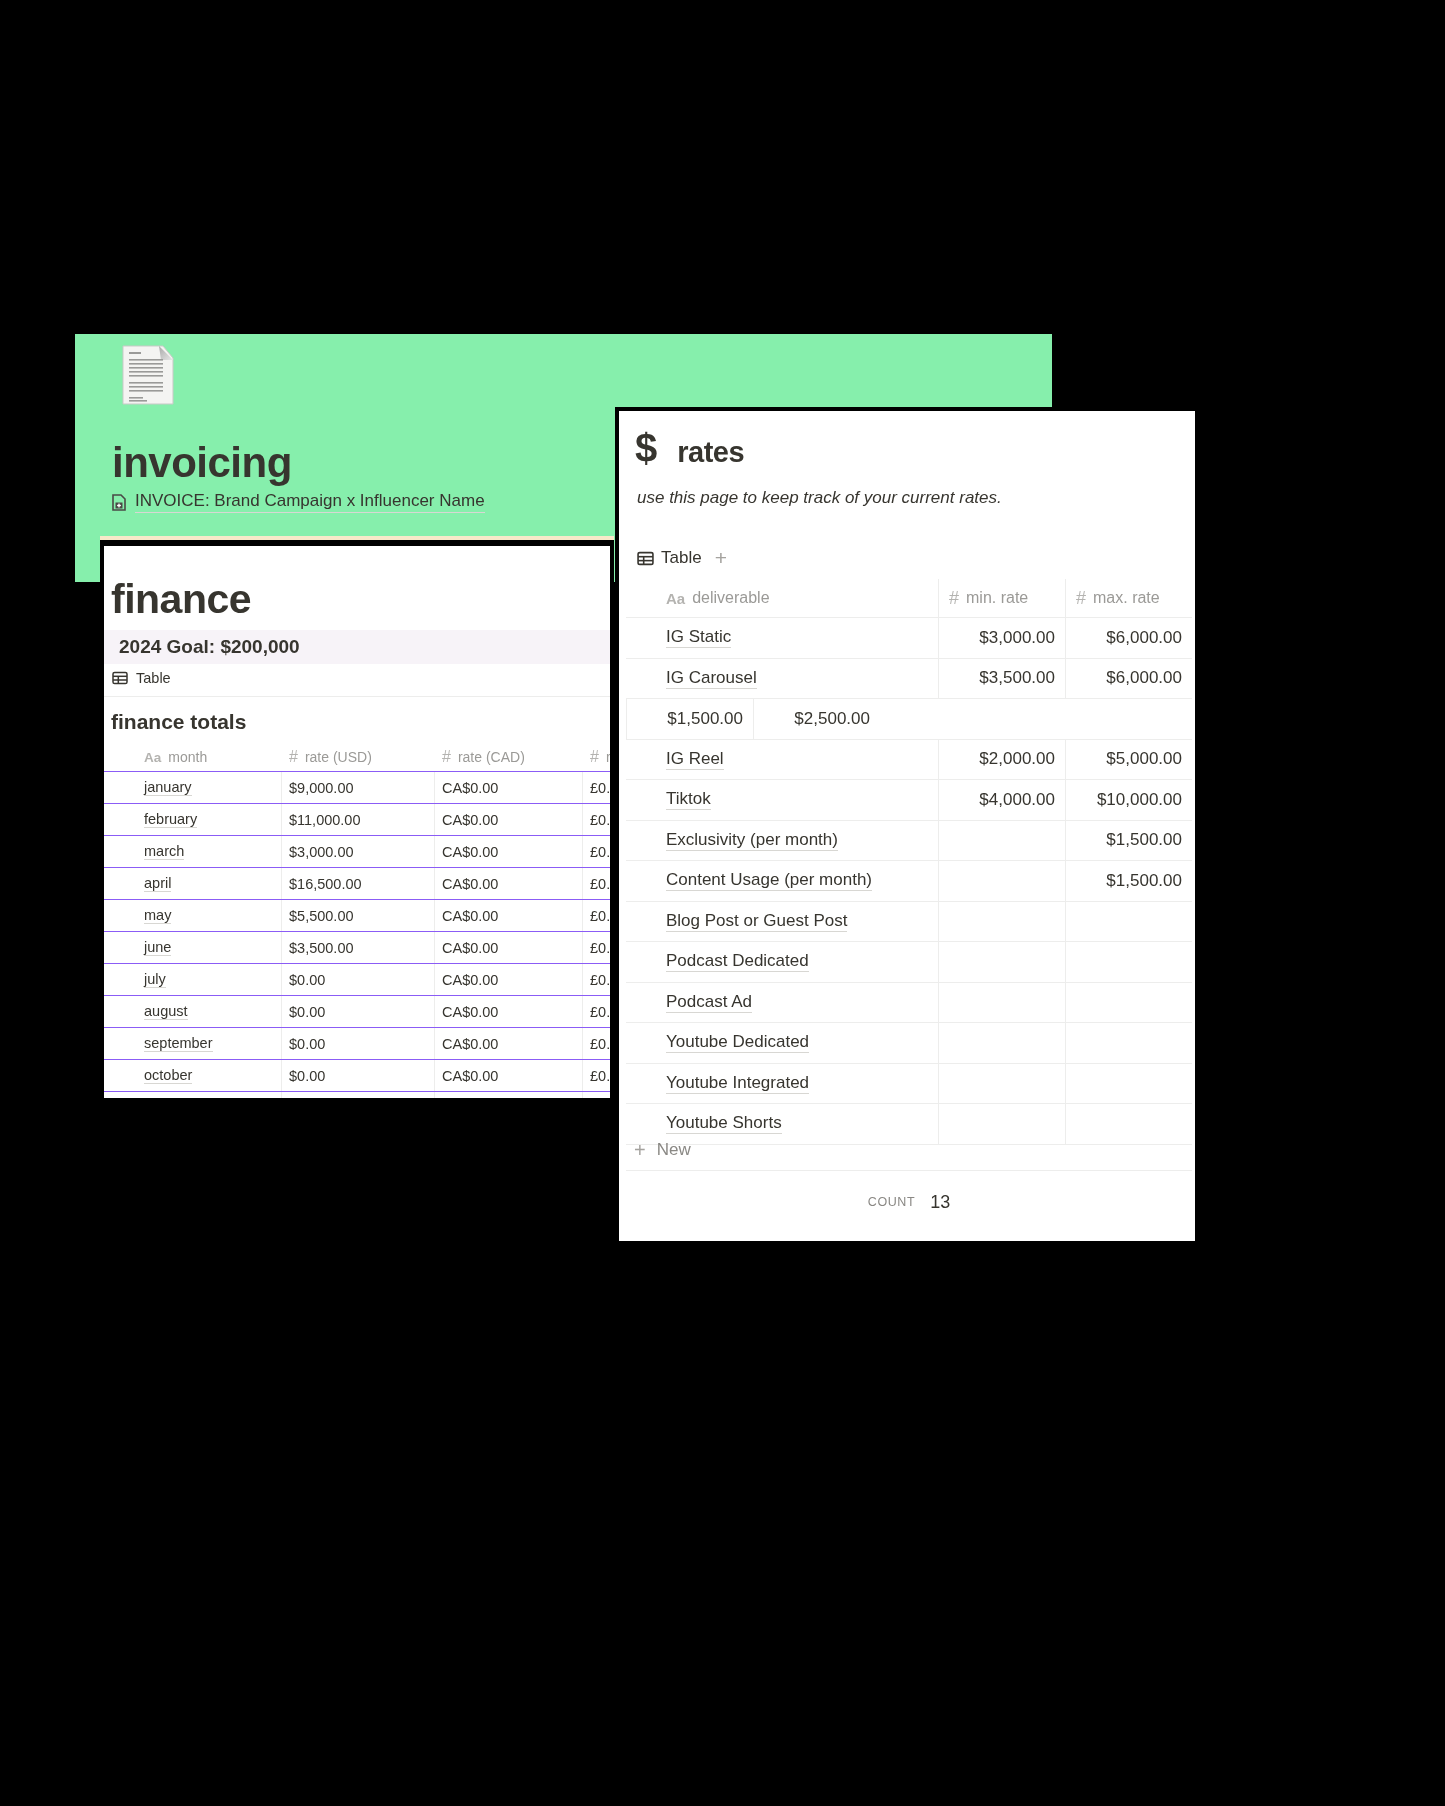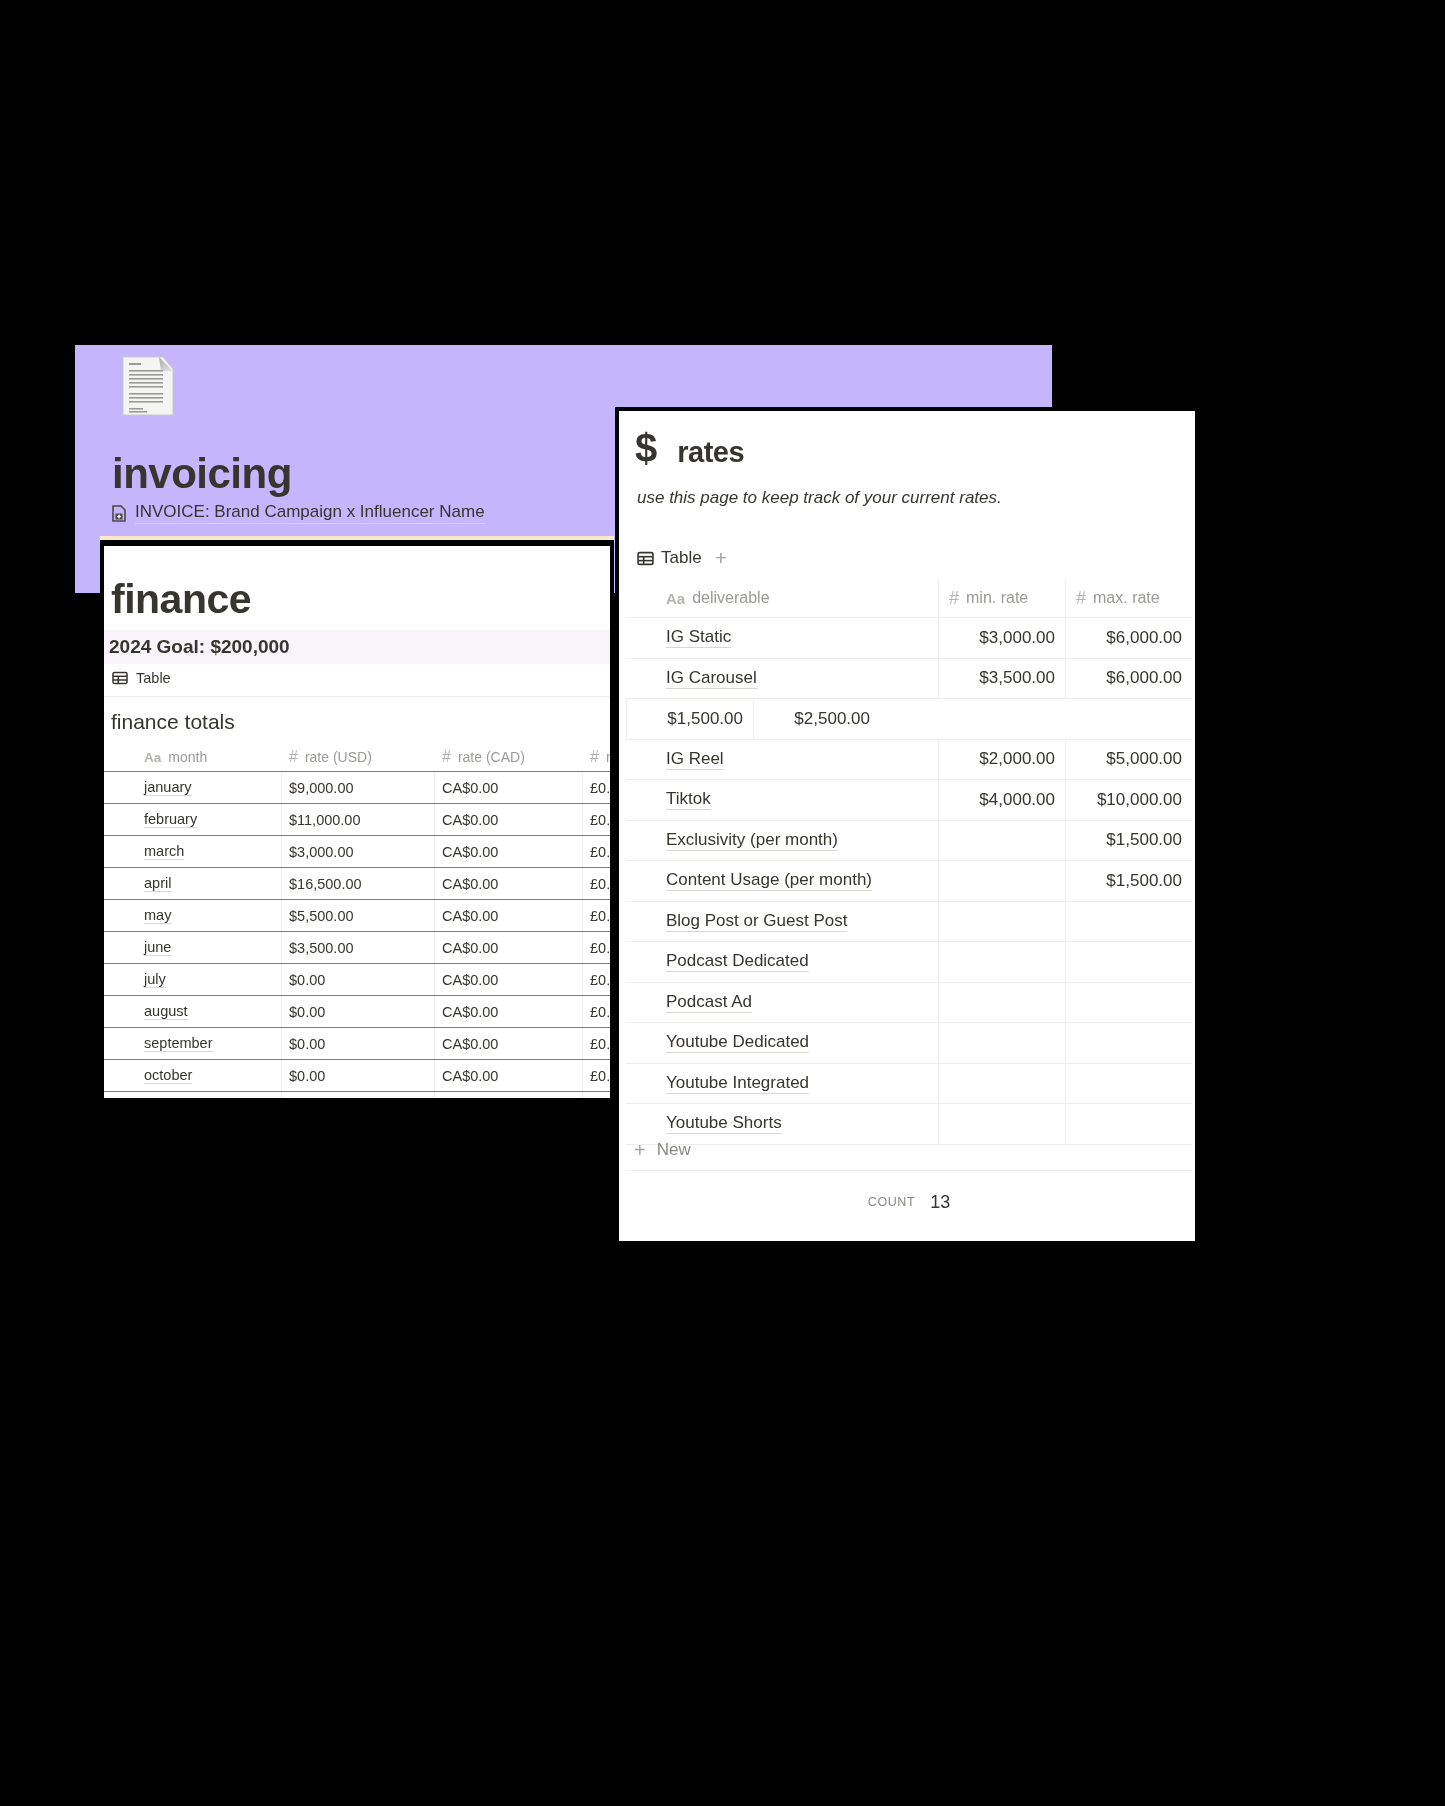--- a/index.html
+++ b/index.html
@@ -8,23 +8,23 @@
     height: 1806px;
     background: #000000;
     font-family: "Liberation Sans", sans-serif;
     overflow: hidden;
   }
   #stage { position: relative; width: 1445px; height: 1806px; background: #000; }
 
   
   .win-invoicing {
     position: absolute;
-    left: 75px; top: 345px;
+    left: 75px; top: 334px;
     width: 977px; height: 248px;
-    background: #c4b5fd;
+    background: #86efac;
     overflow: hidden;
   }
   .doc-emoji {
     position: absolute; left: 44px; top: 8px;
     width: 58px; height: 66px;
   }
   .page-title-invoicing {
     position: absolute; left: 37px; top: 105px;
     font-size: 42px; font-weight: bold; color: #37352f;
     letter-spacing: -0.5px;
@@ -60,36 +60,36 @@
     font-size: 41px; font-weight: bold; color: #37352f;
     letter-spacing: -0.5px;
   }
   .goal-callout {
     position: absolute; left: 0px; top: 84px;
     width: 506px; height: 34px;
     background: #f7f3f8;
     display: flex; align-items: center;
   }
   .goal-callout .txt {
-    padding-left: 5px;
+    padding-left: 15px;
     font-size: 19px; font-weight: bold; color: #37352f;
   }
   .db-tabrow-finance {
     position: absolute; left: 8px; top: 124px;
     display: flex; align-items: center; gap: 8px;
   }
   .db-tab-label { font-size: 14.5px; color: #37352f; }
   .ico-table { width: 16px; height: 16px; display: block; }
   .divider-finance {
     position: absolute; left: 0; top: 150px; width: 506px;
     height: 1px; background: #ededec;
   }
   .db-title-finance {
     position: absolute; left: 7px; top: 164px;
-    font-size: 21px; font-weight: normal; color: #37352f;
+    font-size: 21px; font-weight: bold; color: #37352f;
   }
   .ftable { position: absolute; left: 0; top: 197px; width: 900px; }
   .ftable-head { display: flex; height: 28px; }
   .ftable-head .cell {
     display: flex; align-items: center; gap: 7px;
     font-size: 14px; color: #9b9a97;
     padding-left: 7px;
   }
   .ftable-head .cell.c0 { width: 178px; padding-left: 40px; }
   .ftable-head .cell.c1 { width: 153px; }

